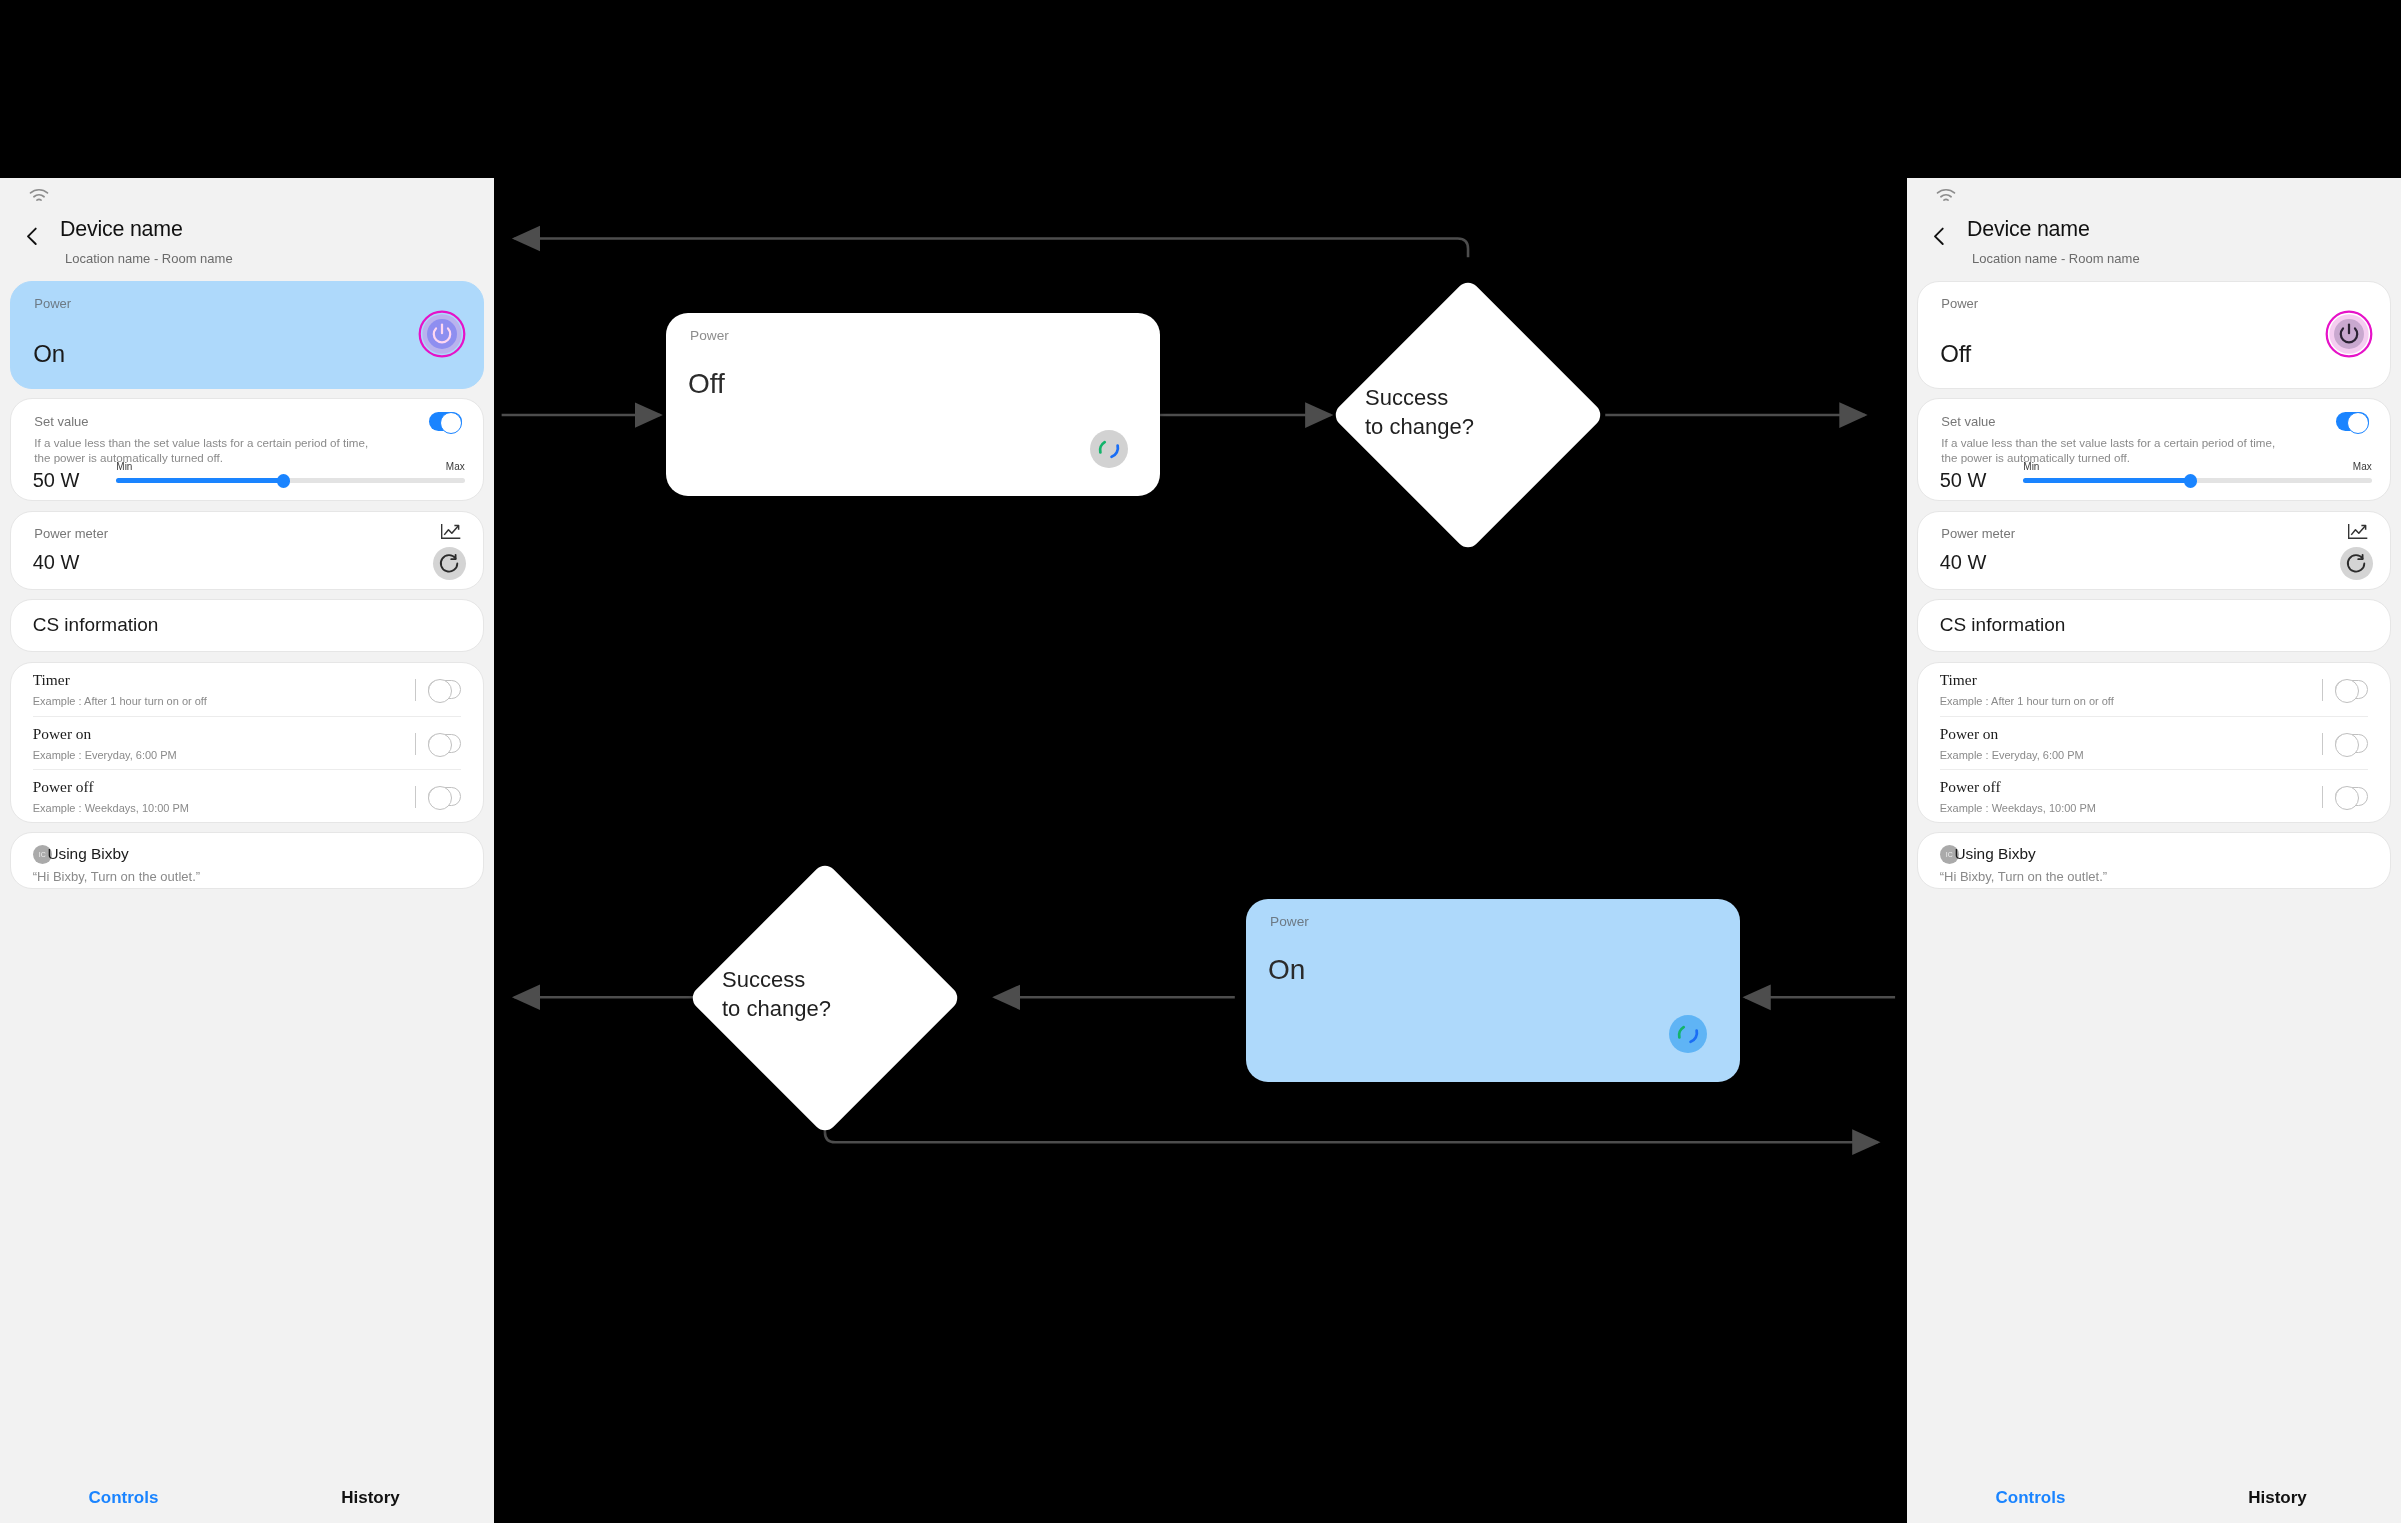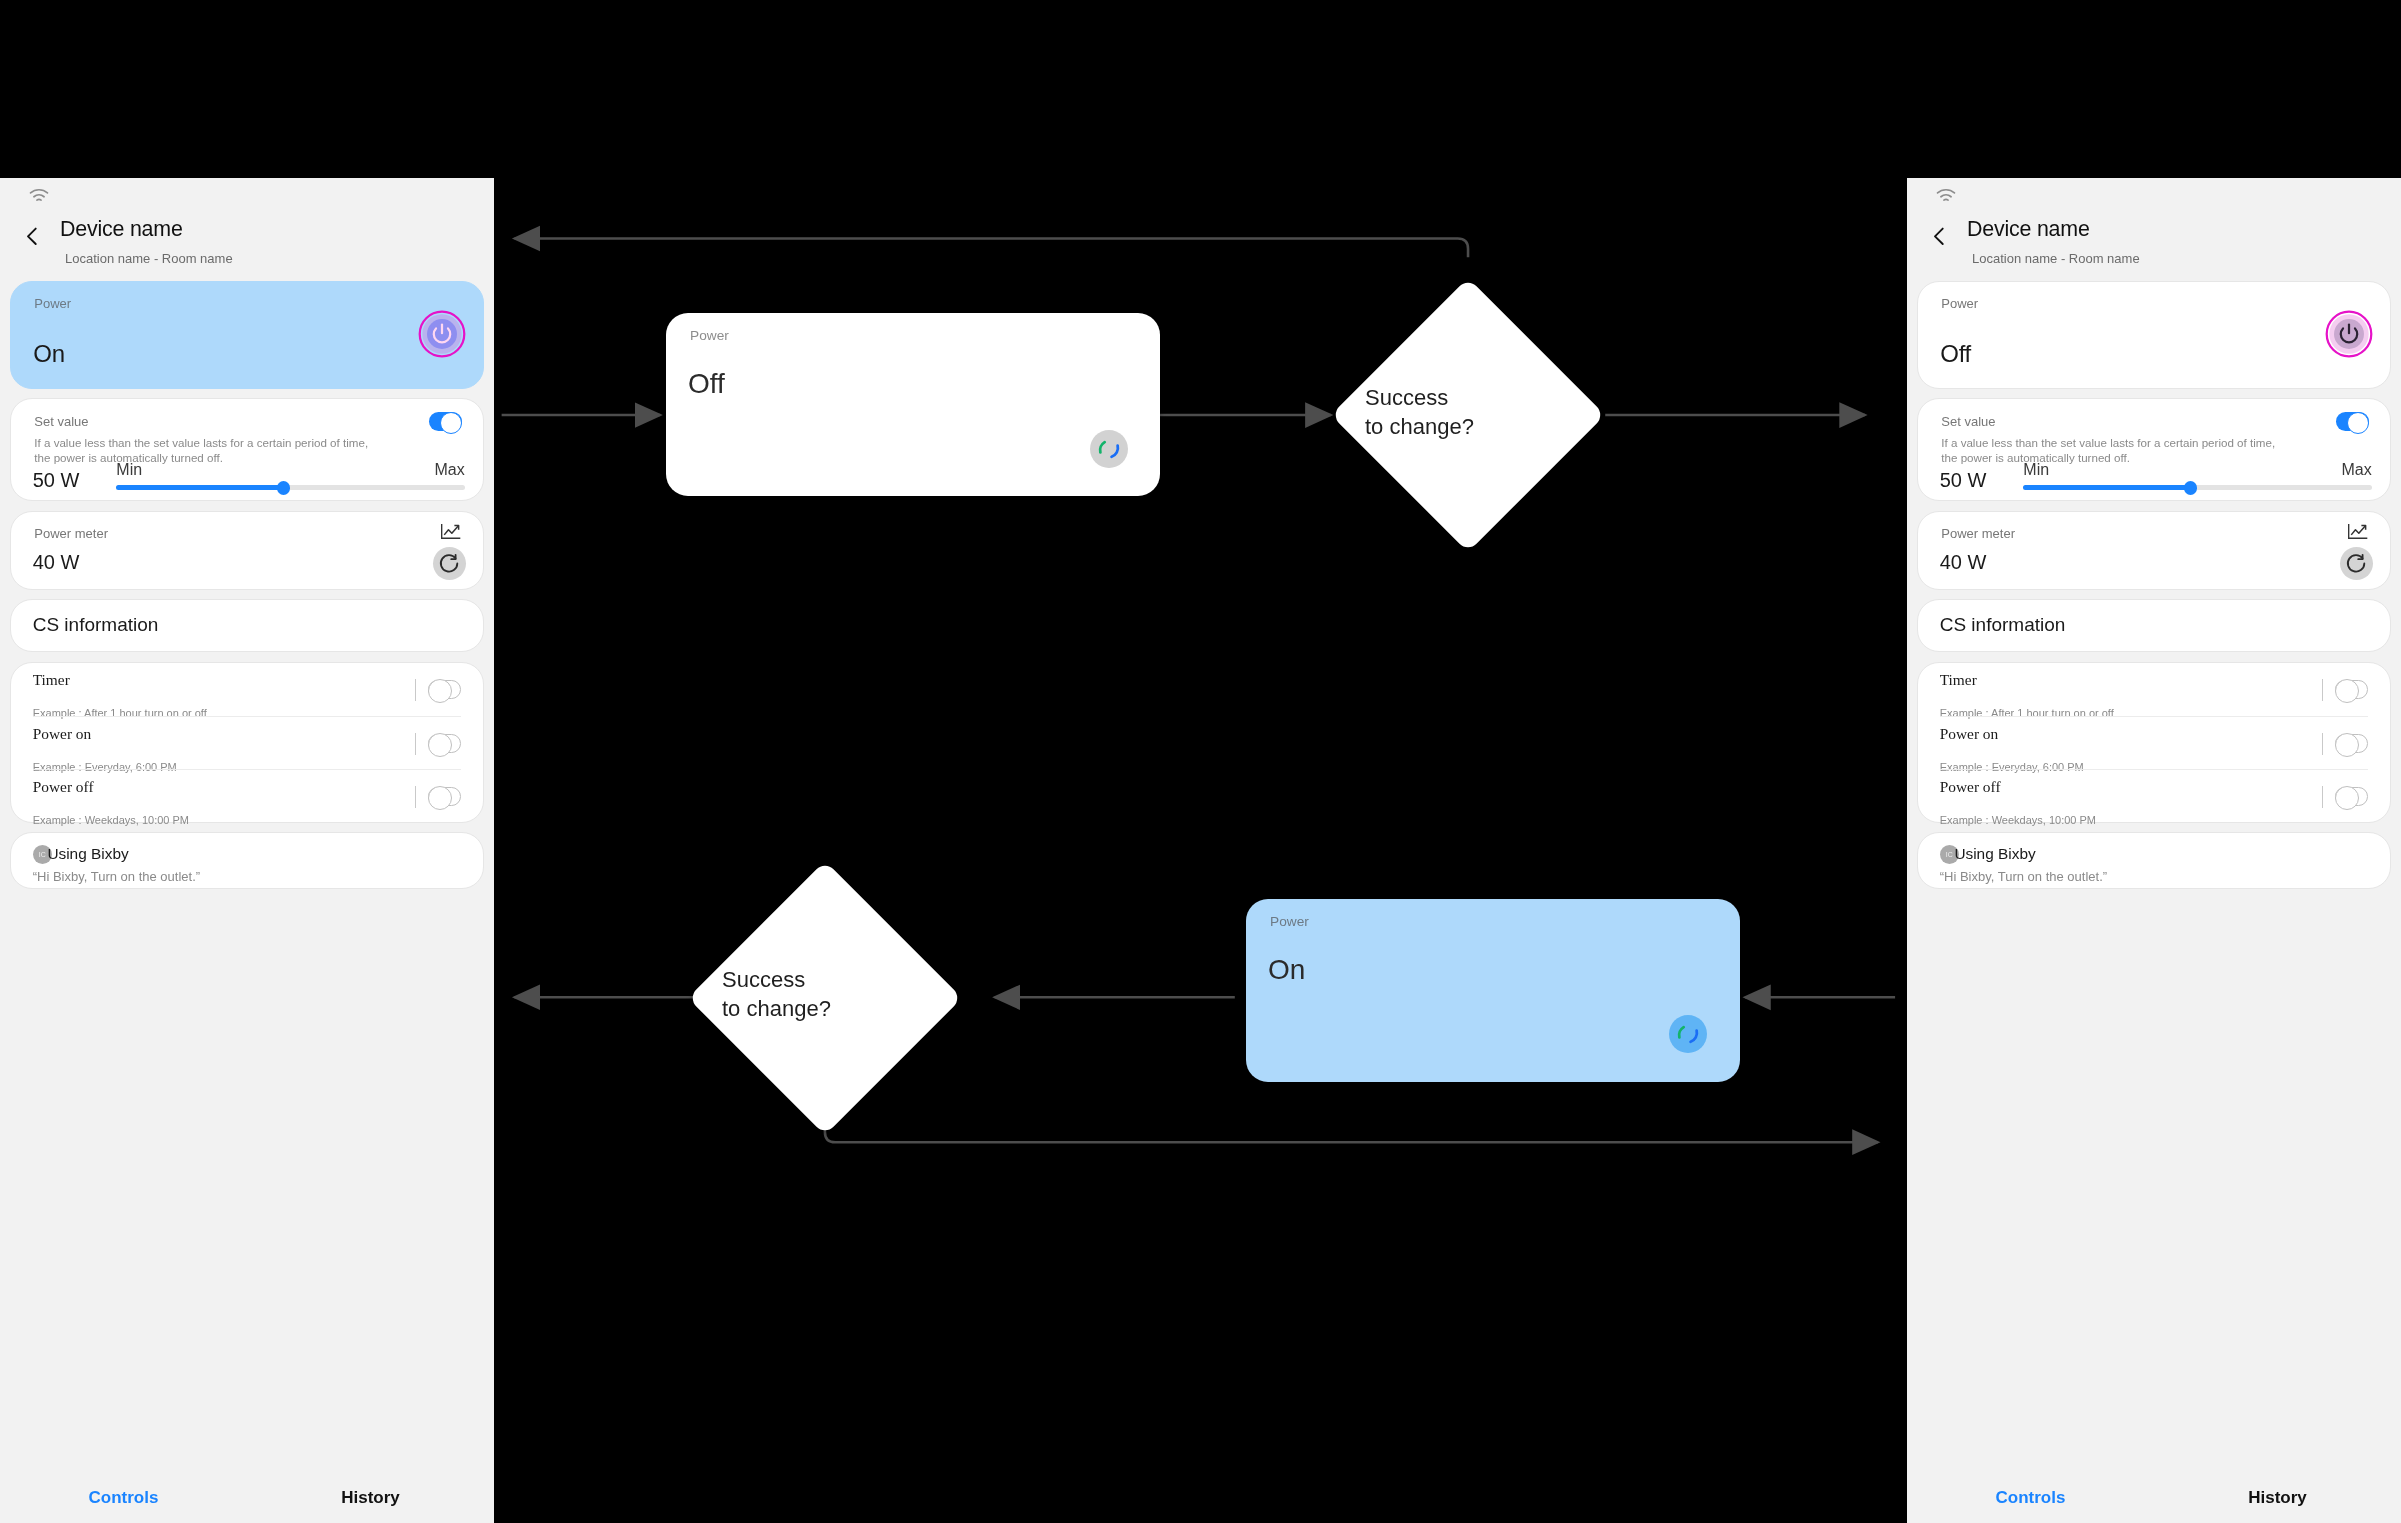--- a/index.html
+++ b/index.html
@@ -79,21 +79,21 @@
     width: 20.6px; height: 20.6px; border-radius: 50%;
     background: #fff; border: 1.3px solid #1a84ff;
   }
   .setval-value {
     position: absolute; left: 21.4px; top: 70px;
     font-size: 20px; color: #1a1a1a;
   }
   .slider-area { position: absolute; left: 105px; top: 62px; right: 18px; }
   .slider-minmax {
     display: flex; justify-content: space-between;
-    font-size: 16px; color: #3a3a3a; margin-bottom: 6px;
+    font-size: 10px; color: #3a3a3a; margin-bottom: 6px;
   }
   .slider-track {
     position: relative; height: 5.1px; border-radius: 2.6px; background: #e3e3e3;
   }
   .slider-fill {
     position: absolute; left: 0; top: 0; height: 5.1px; border-radius: 2.6px;
     background: #1a84ff; width: 48%;
   }
   .slider-thumb {
     position: absolute; top: -4.3px; left: 48%; margin-left: -6.9px;
@@ -112,21 +112,21 @@
 
   
   .cs-card { height: 53px; text-decoration: underline; }
   .cs-text { position: absolute; left: 21.4px; top: 13.7px; font-size: 19px; color: #1a1a1a; }
 
   
   .sched-card { padding: 0 0; }
   .sched-row { position: relative; height: 53px; margin: 0 21.4px; }
   .sched-row + .sched-row { border-top: 0.9px solid #ececec; }
   .sched-title { position: absolute; left: 0; top: 8.6px; font-size: 15.4px; color: #1a1a1a; font-family: Liberation Serif, serif; }
-  .sched-sub { position: absolute; left: 0; top: 32px; font-size: 11px; color: #8a8a8a; margin-top: 12px; }
+  .sched-sub { position: absolute; left: 0; top: 32px; font-size: 11px; color: #8a8a8a; }
   .sched-toggle-wrap { position: absolute; right: 0; top: 16.3px; display: flex; align-items: center; }
   .sched-divider { width: 0.9px; height: 22px; background: #c9c9c9; margin-right: 12px; }
   .toggle-off {
     position: relative; width: 33px; height: 19px; border-radius: 9.4px;
     border: 1.2px solid #c0c0c0; background: #fff;
   }
   .toggle-off::after {
     content: ""; position: absolute; left: -1.7px; top: -2.6px;
     width: 22px; height: 22px; border-radius: 50%;
     background: #fff; border: 1.2px solid #c0c0c0;

